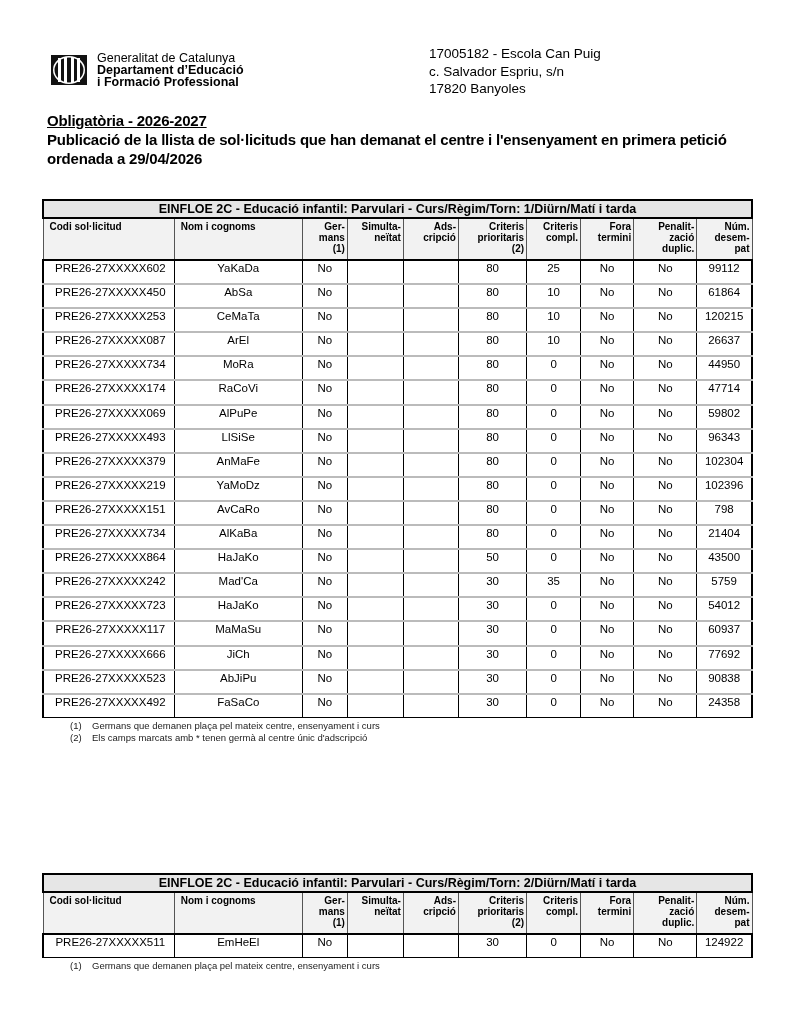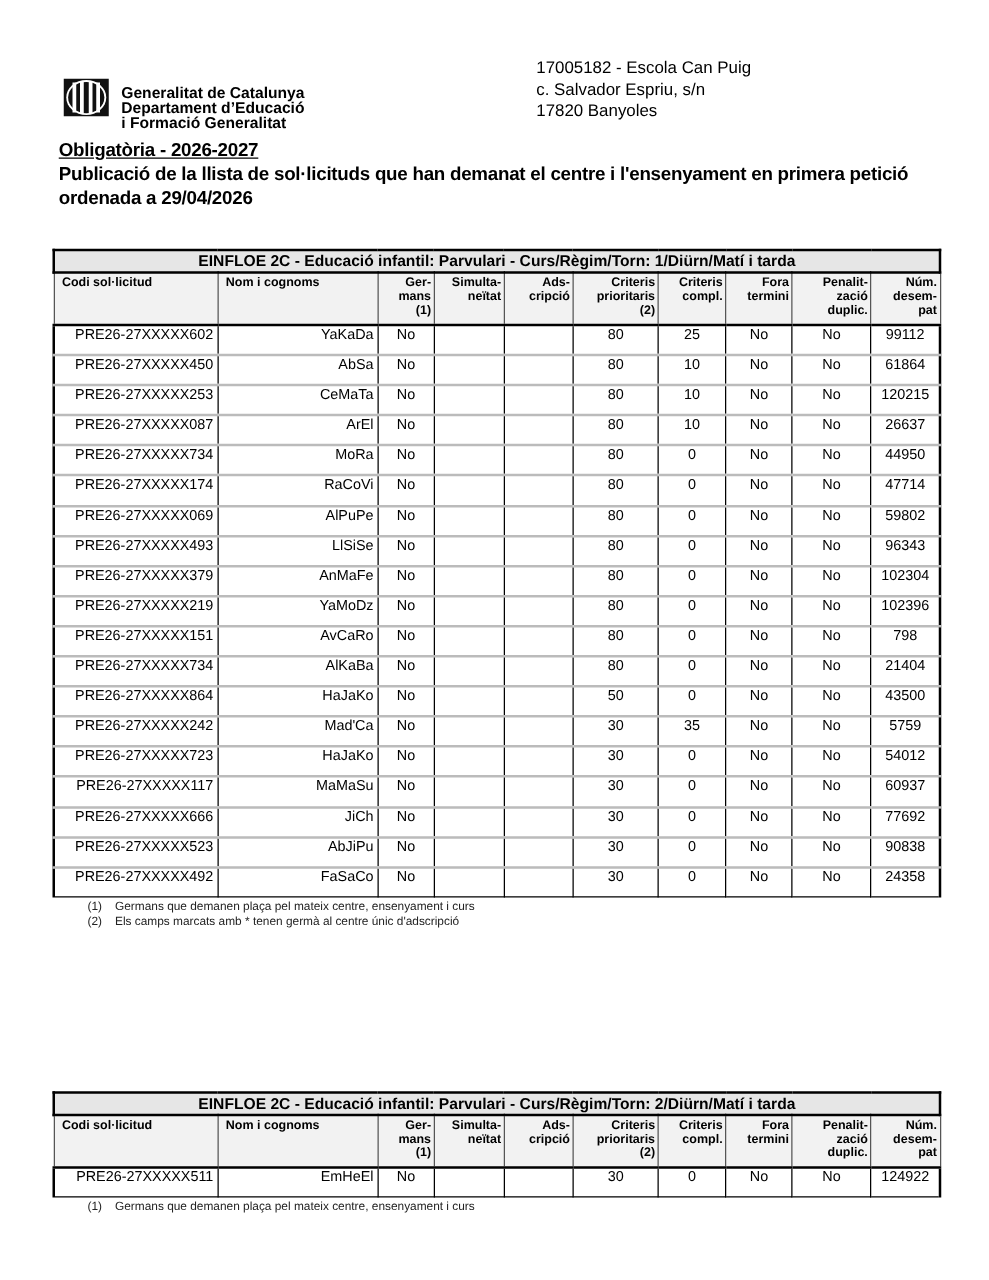--- a/index.html
+++ b/index.html
@@ -1,40 +1,40 @@
 <!DOCTYPE html>
 <html><head>
 <meta charset="utf-8">
 <style>
   html, body { margin: 0; padding: 0; background: #ffffff; }
   body { width: 791px; height: 1024px; position: relative; overflow: hidden;
          font-family: "Liberation Sans", sans-serif; color: #000; }
   .logo { position: absolute; left: 49px; top: 52px; display: flex; align-items: center; }
   .logo-mark { width: 40px; height: 34px; margin-right: 8px; }
   .logo-text { line-height: 12px; font-size: 12.5px; }
-  .logo-text .l1 { font-weight: bold; margin-top: 16px; }
+  .logo-text .l1 { font-weight: normal; }
   .logo-text .l2, .logo-text .l3 { font-weight: bold; }
   .school { position: absolute; left: 429px; top: 45px; font-size: 13.5px; line-height: 17.5px; }
   .titles { position: absolute; left: 47px; top: 112px; width: 720px; }
   .titles .sub { font-weight: bold; font-size: 15px; line-height: 18px; letter-spacing: -0.2px; text-decoration: underline; }
   .titles .main { font-weight: bold; font-size: 15px; line-height: 19px; letter-spacing: -0.2px; }
   .tbl-wrap { position: absolute; left: 42px; width: 681px; }
   table { border-collapse: collapse; width: 711px; table-layout: fixed; font-size: 11.5px; }
   th.caption { background: #e6e6e6; font-size: 12.5px; font-weight: bold; text-align: center;
                border: 2px solid #000; border-bottom: 2px solid #000; height: 16px; padding: 0; }
   th.col { background: #f2f2f2; font-size: 10px; font-weight: bold; vertical-align: top;
            border: 1px solid #555; border-bottom: 2px solid #000; line-height: 11px; padding: 2px 2px; height: 36px; }
   th.col.left { text-align: left; padding-left: 6px; }
   th.col.center { text-align: right; }
   td { border-left: 1px solid #000; border-right: 1px solid #000; border-bottom: 2px solid #bbb;
        height: 21.1px; vertical-align: top; padding: 1px 3px 0 3px; font-size: 11.5px; }
   td.first { border-left: 2px solid #000; padding-left: 6px; }
   td.last { border-right: 2px solid #000; }
   td.c { text-align: center; }
-  td.l { text-align: right; }
+  td.l { text-align: center; }
   .col-codi { width: 131px; } .col-nom { width: 128px; } .col-germ { width: 45px; }
   .col-sim { width: 56px; } .col-ads { width: 55px; } .col-crit { width: 68px; }
   .col-comp { width: 54px; } .col-fora { width: 53px; } .col-pen { width: 63px; } .col-num { width: 55px; }
   .footnotes { position: absolute; left: 70px; font-size: 9.5px; line-height: 12px; color: #222; }
   .footnotes .fn span.num { display: inline-block; width: 22px; }
 </style>
 </head>
 <body>
 
 <div class="logo">
@@ -44,21 +44,21 @@
     <ellipse cx="20" cy="17" rx="16" ry="14" fill="#fff"></ellipse>
     <ellipse cx="20" cy="17" rx="14.5" ry="12.5" fill="#111"></ellipse>
     <rect x="9" y="5" width="3" height="24" fill="#fff"></rect>
     <rect x="15" y="4" width="3" height="26" fill="#fff"></rect>
     <rect x="22" y="4" width="3" height="26" fill="#fff"></rect>
     <rect x="28" y="5" width="3" height="24" fill="#fff"></rect>
   </svg>
   <div class="logo-text">
     <div class="l1">Generalitat de Catalunya</div>
     <div class="l2">Departament d’Educació</div>
-    <div class="l3">i Formació Generalitat</div>
+    <div class="l3">i Formació Professional</div>
   </div>
 </div>
 
 <div class="school">
   <div>17005182 - Escola Can Puig</div>
   <div>c. Salvador Espriu, s/n</div>
   <div>17820 Banyoles</div>
 </div>
 
 <div class="titles">

